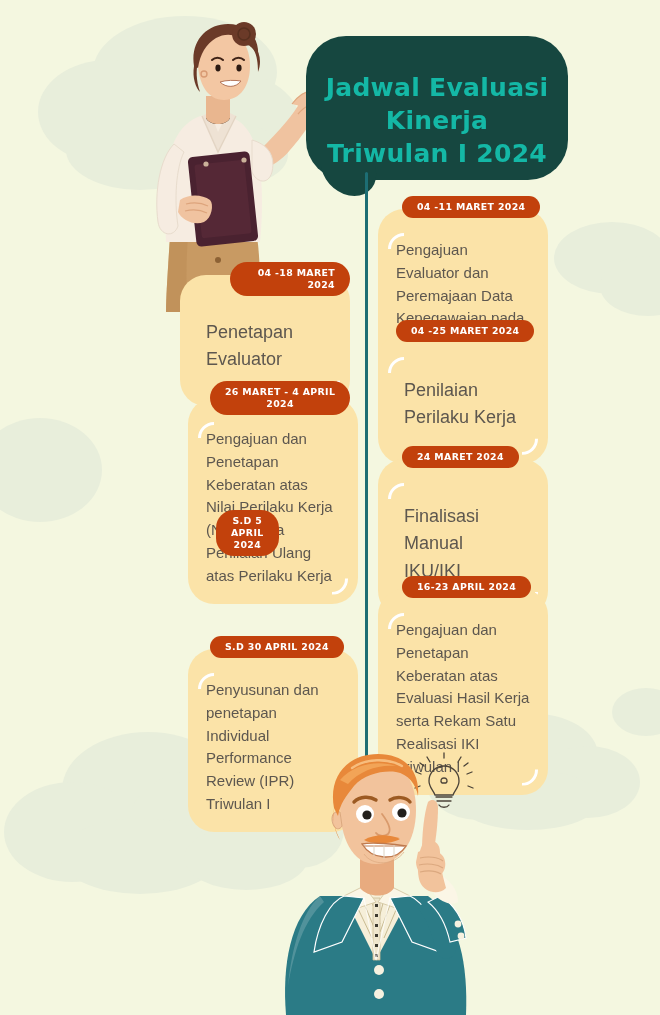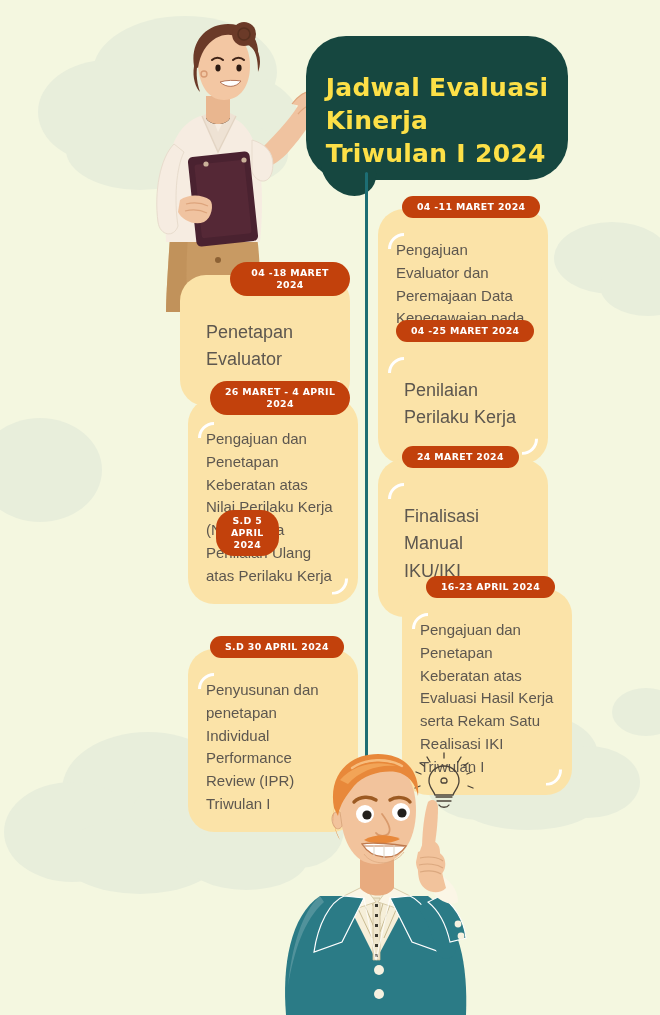--- a/index.html
+++ b/index.html
@@ -17,21 +17,21 @@
     position:absolute;left:306px;top:36px;width:262px;height:144px;
     background:#164740;border-radius:40px 40px 40px 40px;
     display:flex;align-items:center;justify-content:center;
   }
   #title-bubble:after{
     content:"";position:absolute;left:18px;bottom:-16px;width:54px;height:32px;
     background:#164740;border-radius:0 0 30px 30px;transform:skewX(12deg);
   }
   #title-text{
     position:relative;z-index:2;
-    color:#fde047;text-align:left;
+    color:#14b8a6;text-align:center;
     font-family:"DejaVu Sans", sans-serif;
     font-weight:bold;font-size:25px;line-height:1.32;
     letter-spacing:.3px;padding:0 14px;margin-top:25px;
   }
 
   
   #timeline-line{
     position:absolute;left:365px;top:172px;width:3px;height:600px;
     background:#1d6e74;border-radius:2px;
   }
@@ -174,21 +174,21 @@
 
   <div id="title-bubble">
     <div id="title-text" style="white-space: pre-line;">Jadwal Evaluasi
 Kinerja
 Triwulan I 2024</div>
   </div>
 
   <div id="timeline-line"></div>
 
   <div class="card col-left" style="left:180px;top:262px;">
-    <div class="badge" style="left: 50px; top: 0px; white-space: pre-line;">04 -18 MARET 2024</div>
+    <div class="badge" style="left: 50px; top: 0px; white-space: pre-line; text-align: right;">04 -18 MARET 2024</div>
     <div class="card-body" style="margin-top:13px;min-height:68px;">
       <div class="card-text single">Penetapan Evaluator</div>
       <span class="corner br"></span>
     </div>
   </div>
 
   <div class="card col-left" style="left:188px;top:381px;">
     <div class="badge" style="left: 22px; top: 0px; white-space: pre-line;">26 MARET - 4 APRIL
 2024</div>
     <div class="card-body" style="margin-top:17px;min-height:92px;">
@@ -231,21 +231,21 @@
 
   <div class="card col-right" style="left:378px;top:446px;">
     <div class="badge" style="left: 24px; top: 0px; white-space: pre-line;">24 MARET 2024</div>
     <div class="card-body" style="margin-top:13px;min-height:64px;">
       <div class="card-text single">Finalisasi Manual IKU/IKI</div>
       <span class="corner tl"></span>
       <span class="corner br"></span>
     </div>
   </div>
 
-  <div class="card col-right" style="left:378px;top:576px;margin-left:24px;">
+  <div class="card col-right" style="left:378px;top:576px;">
     <div class="badge" style="left: 24px; top: 0px; white-space: pre-line;">16-23 APRIL 2024</div>
     <div class="card-body" style="margin-top:13px;min-height:78px;">
       <div class="card-text">Pengajuan dan Penetapan Keberatan atas Evaluasi Hasil Kerja serta Rekam Satu Realisasi IKI Triwulan I</div>
       <span class="corner tl"></span>
       <span class="corner br"></span>
     </div>
   </div>
 
   <svg style="position:absolute;left:414px;top:752px;width:60px;height:64px;" viewBox="0 0 60 64" xmlns="http://www.w3.org/2000/svg">
     <g stroke="#4b4338" stroke-width="1.3" fill="none" stroke-linecap="round">

